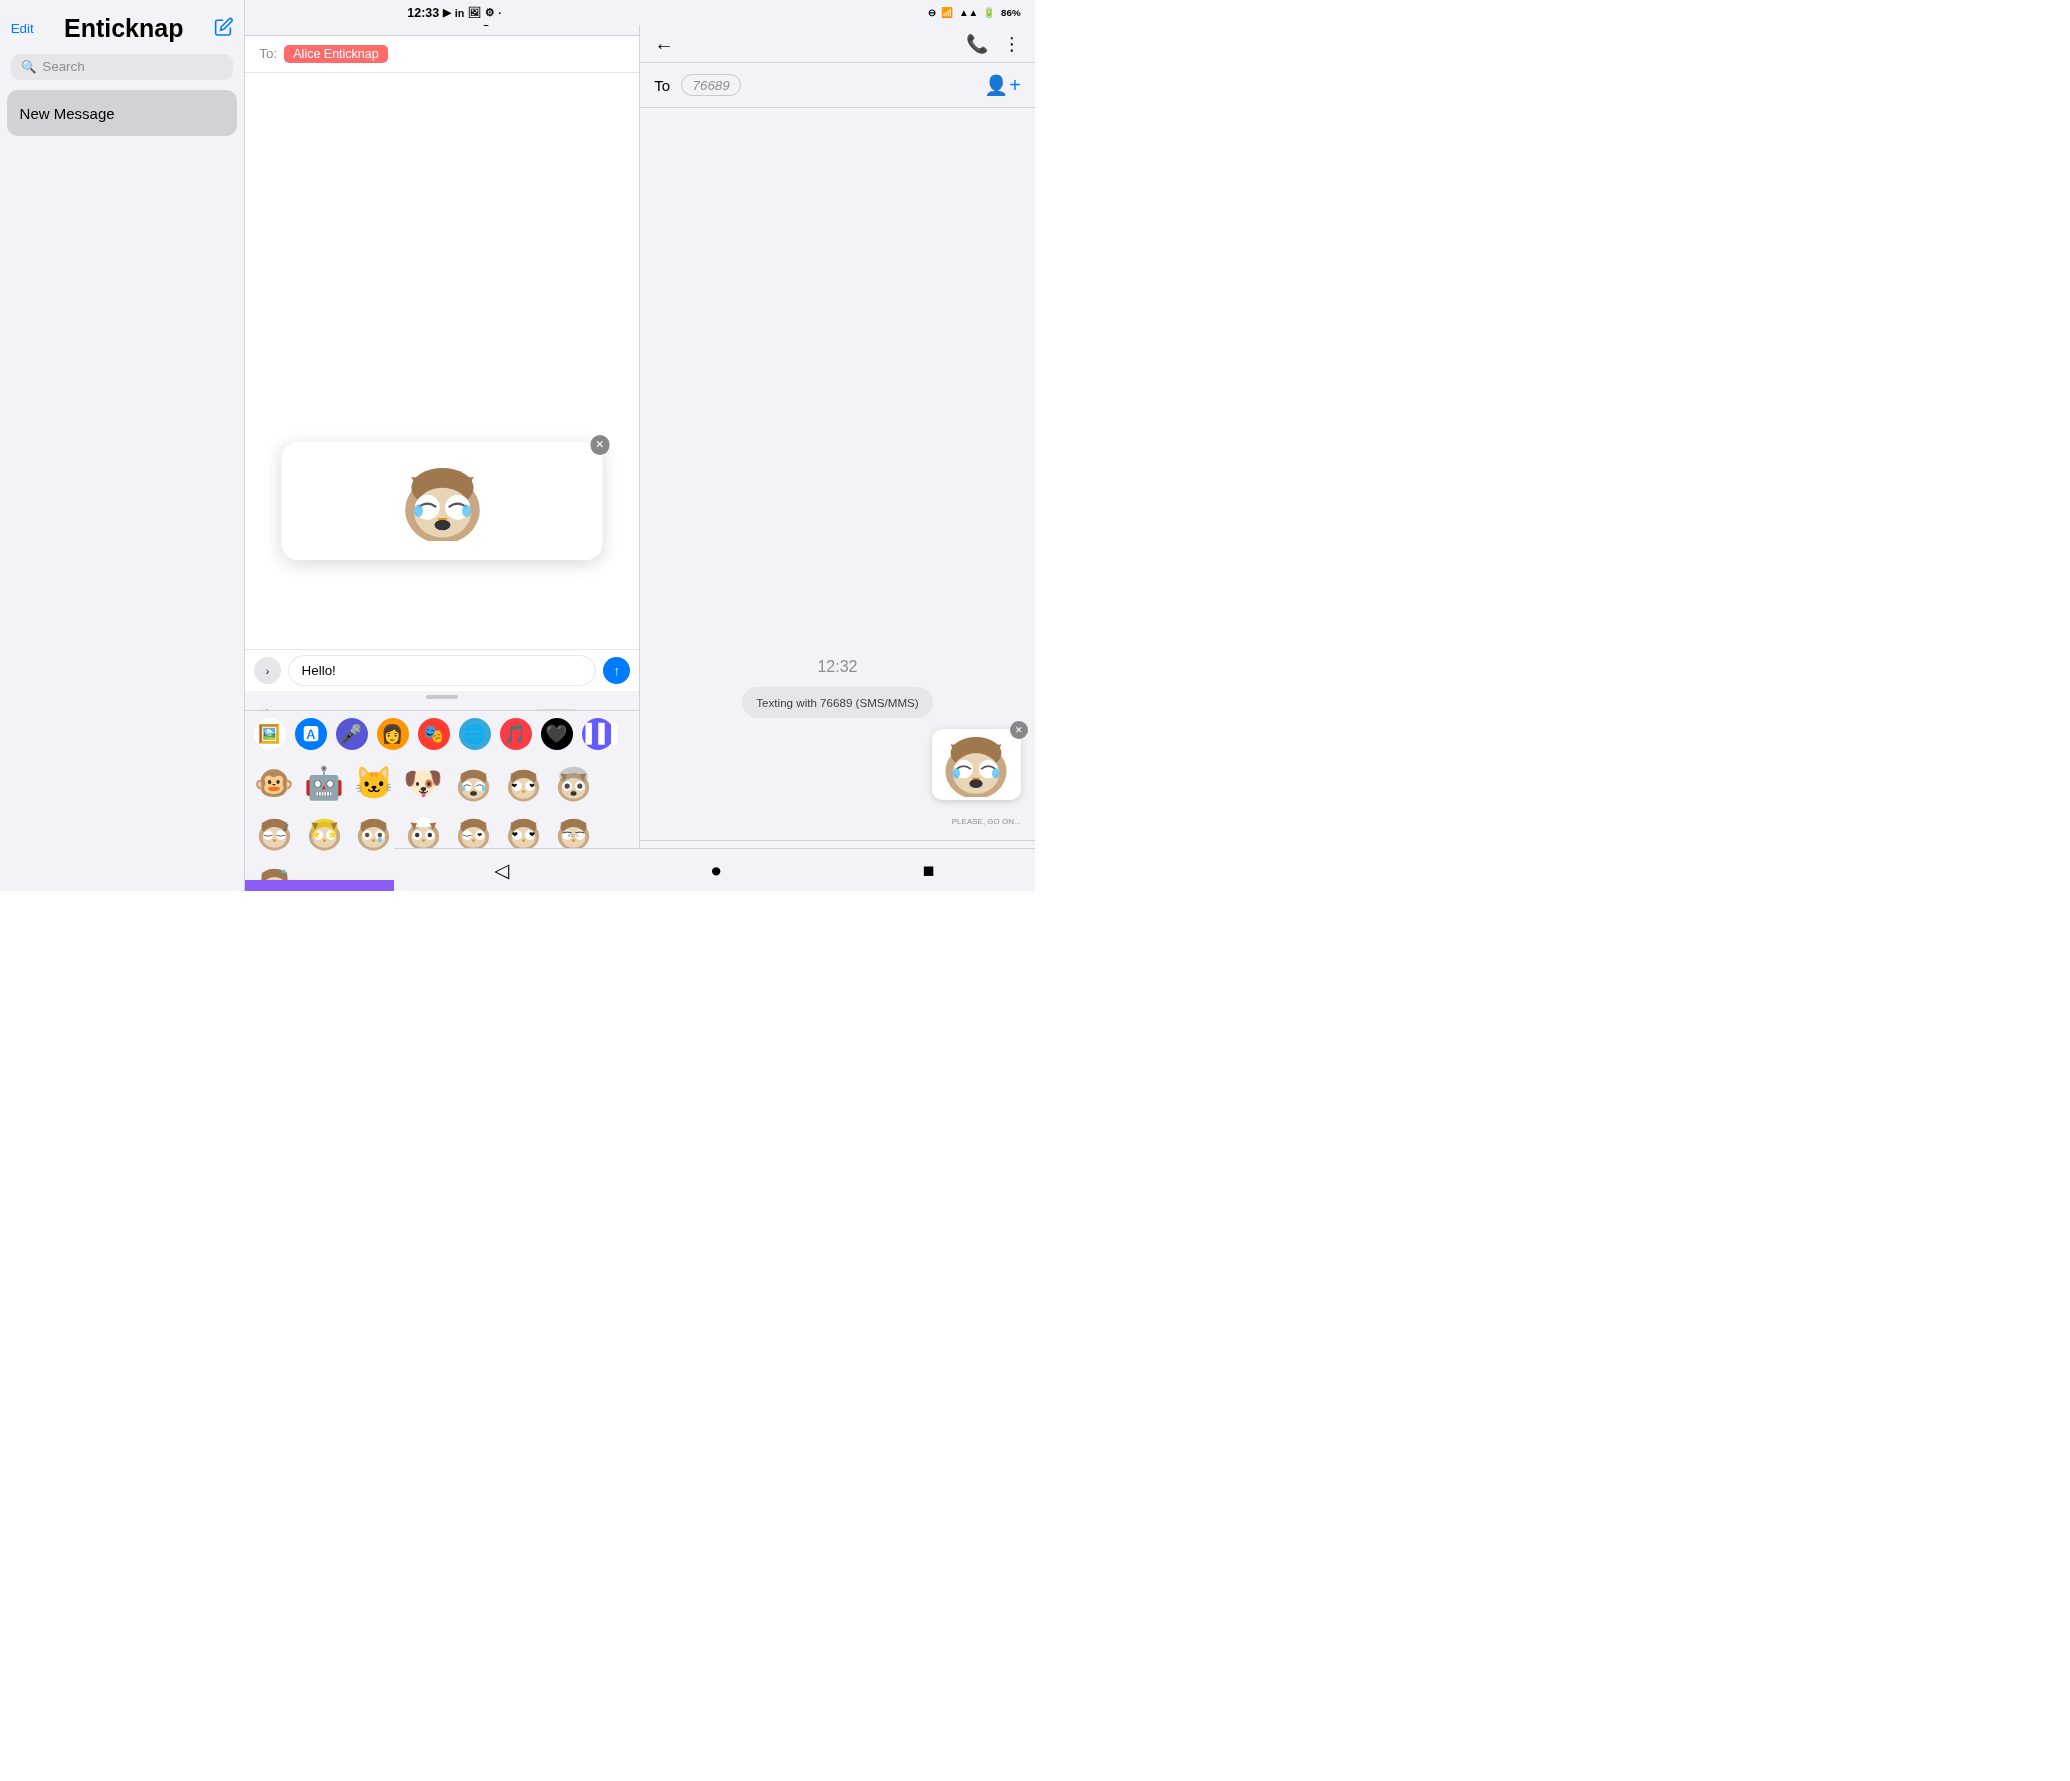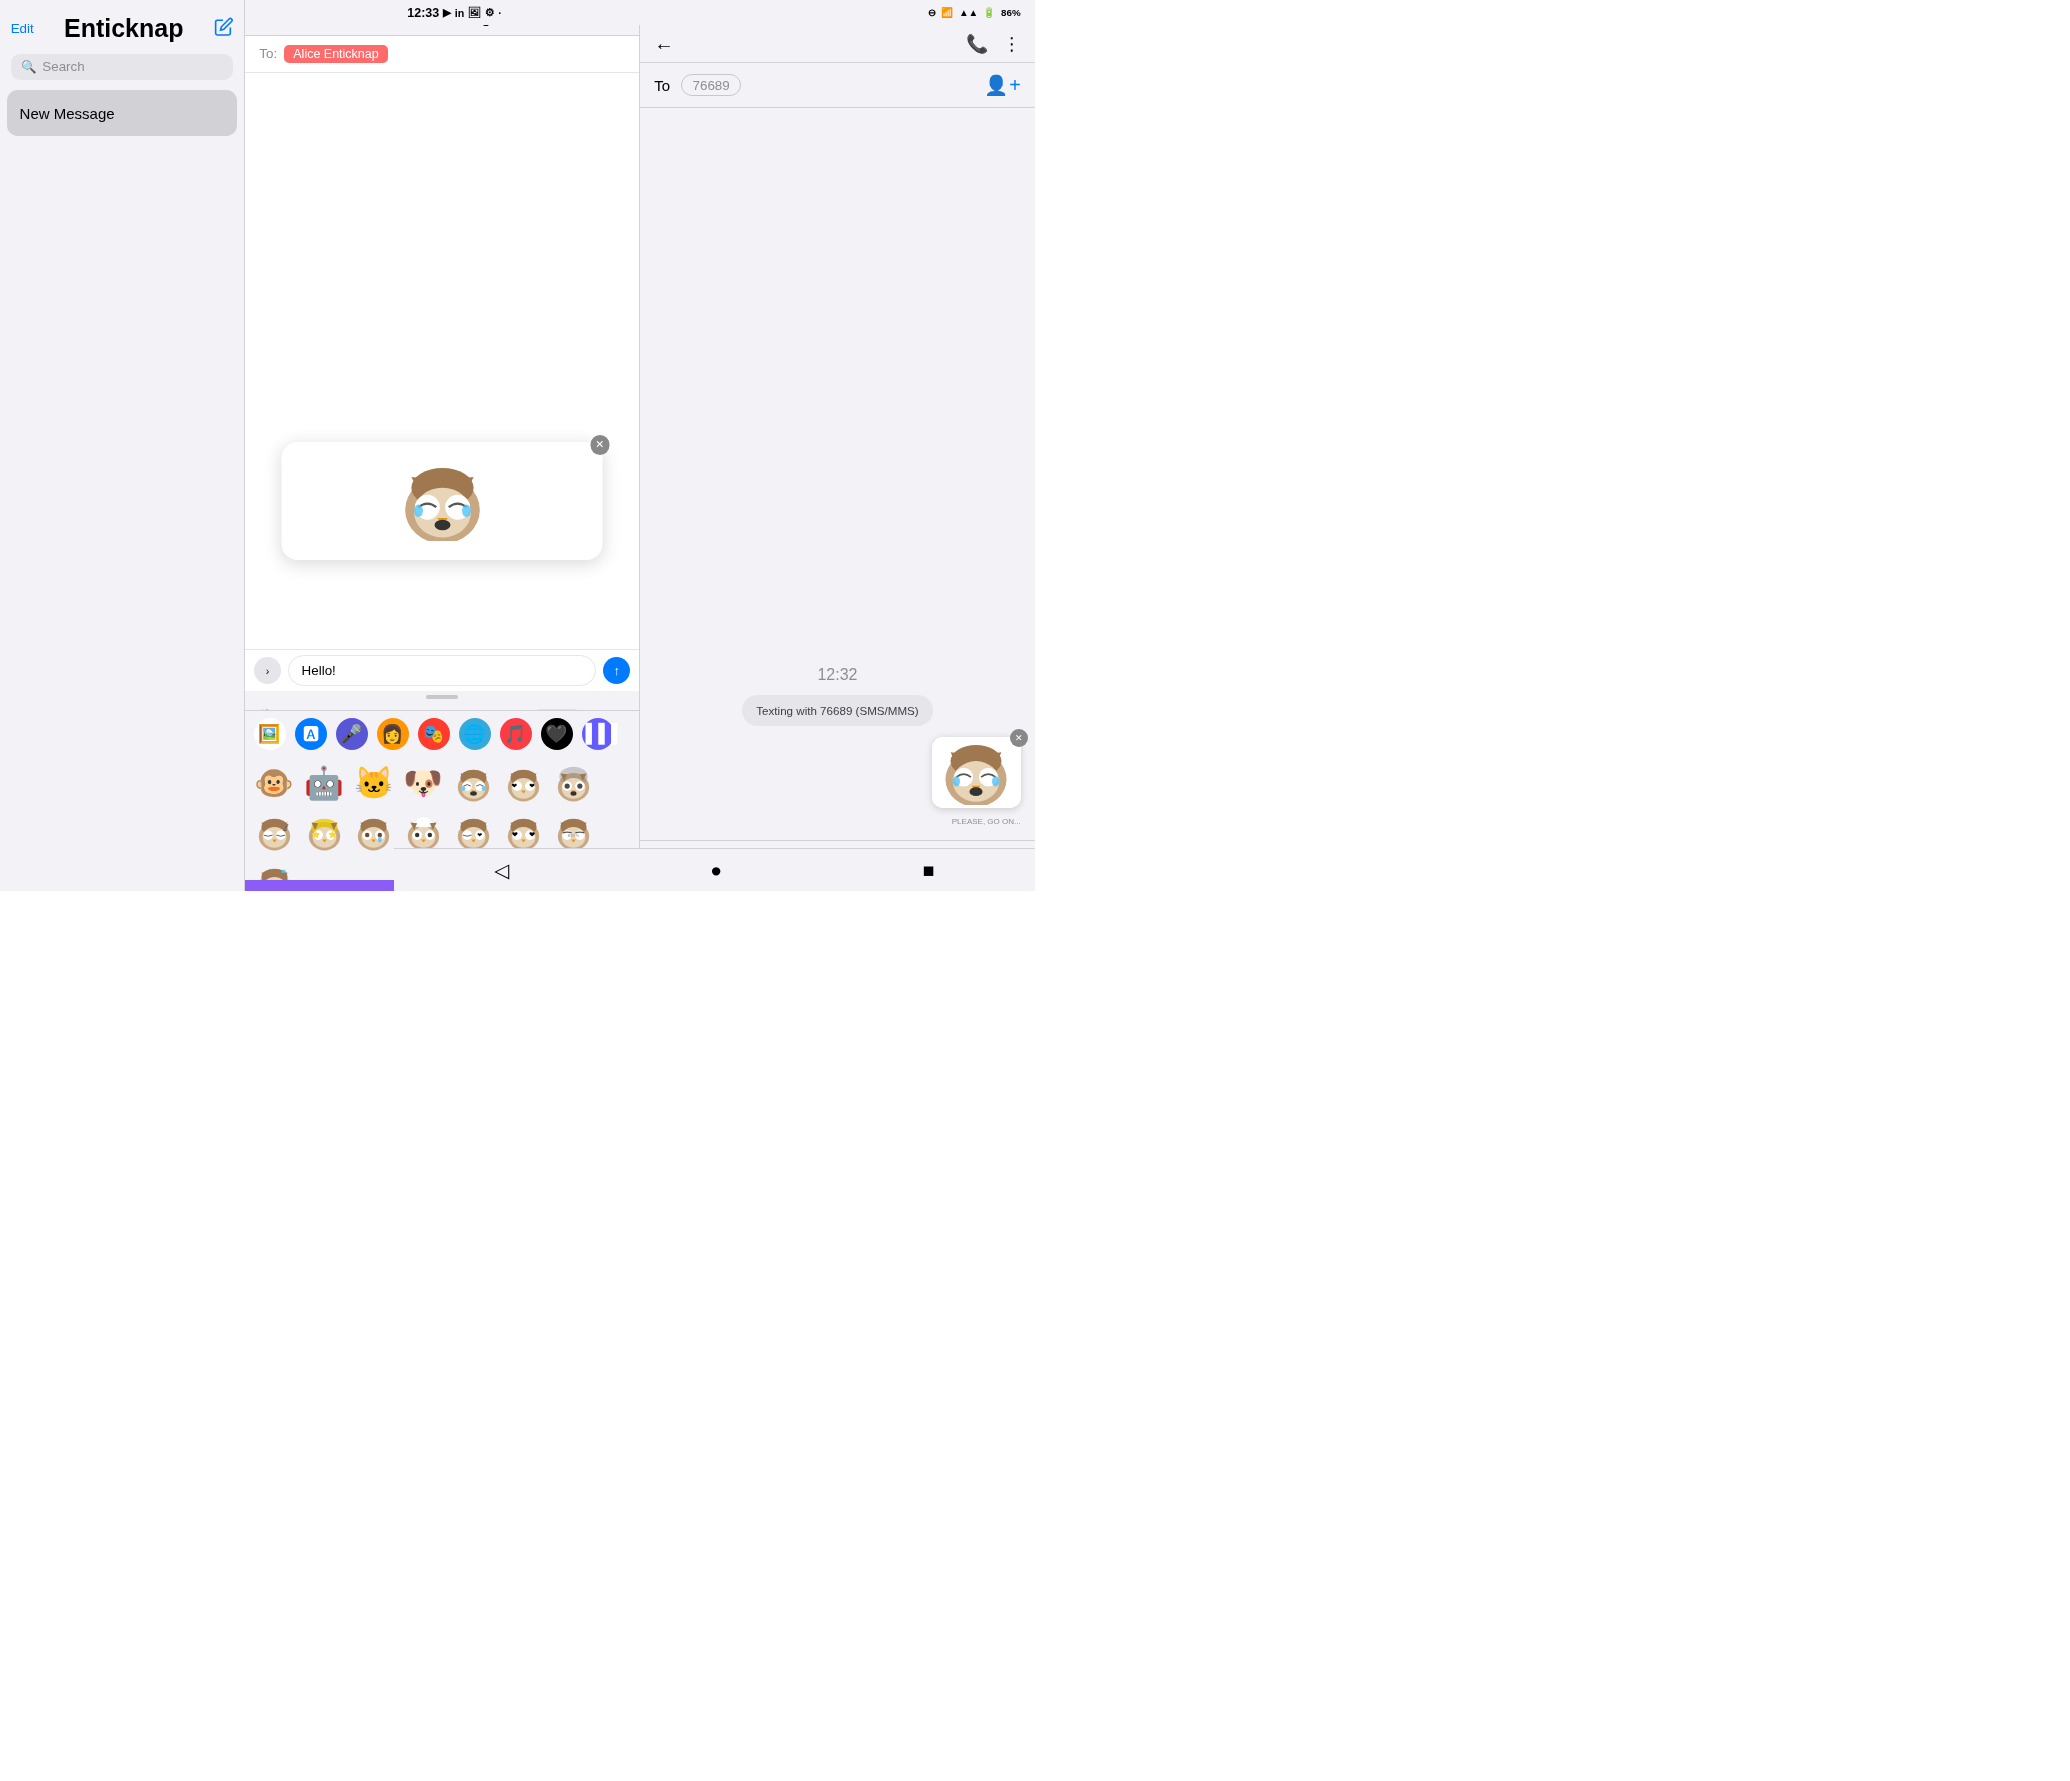--- a/index.html
+++ b/index.html
@@ -341,20 +341,21 @@
       color: #000;
       font-weight: 400;
       text-align: center;
     }
     .number-chip {
       border: 0.9px solid #c7c7cc;
       border-radius: 12.5px;
       padding: 2.7px 10.7px;
       font-size: 13.4px;
       color: #8e8e93;
+      font-style: italic;
     }
     .add-contact-btn {
       margin-left: auto;
       font-size: 19.6px;
       color: #007aff;
       cursor: pointer;
     }
 
     
     .sms-body {
@@ -415,21 +416,21 @@
       justify-content: center;
       font-size: 45px;
       box-shadow: 0 1.8px 7.1px rgba(0,0,0,0.15);
       overflow: hidden;
     }
     .sticker-msg-label {
       font-size: 8px;
       color: #8e8e93;
       text-align: left;
       max-width: 89px;
-      margin-top: 9px;
+      margin-top: 17px;
     }
 
     
     .sms-input-row {
       display: flex;
       align-items: center;
       padding: 7.1px 10.7px;
       background: #f2f2f7;
       border-top: 0.9px solid #d1d1d6;
       gap: 7.1px;

